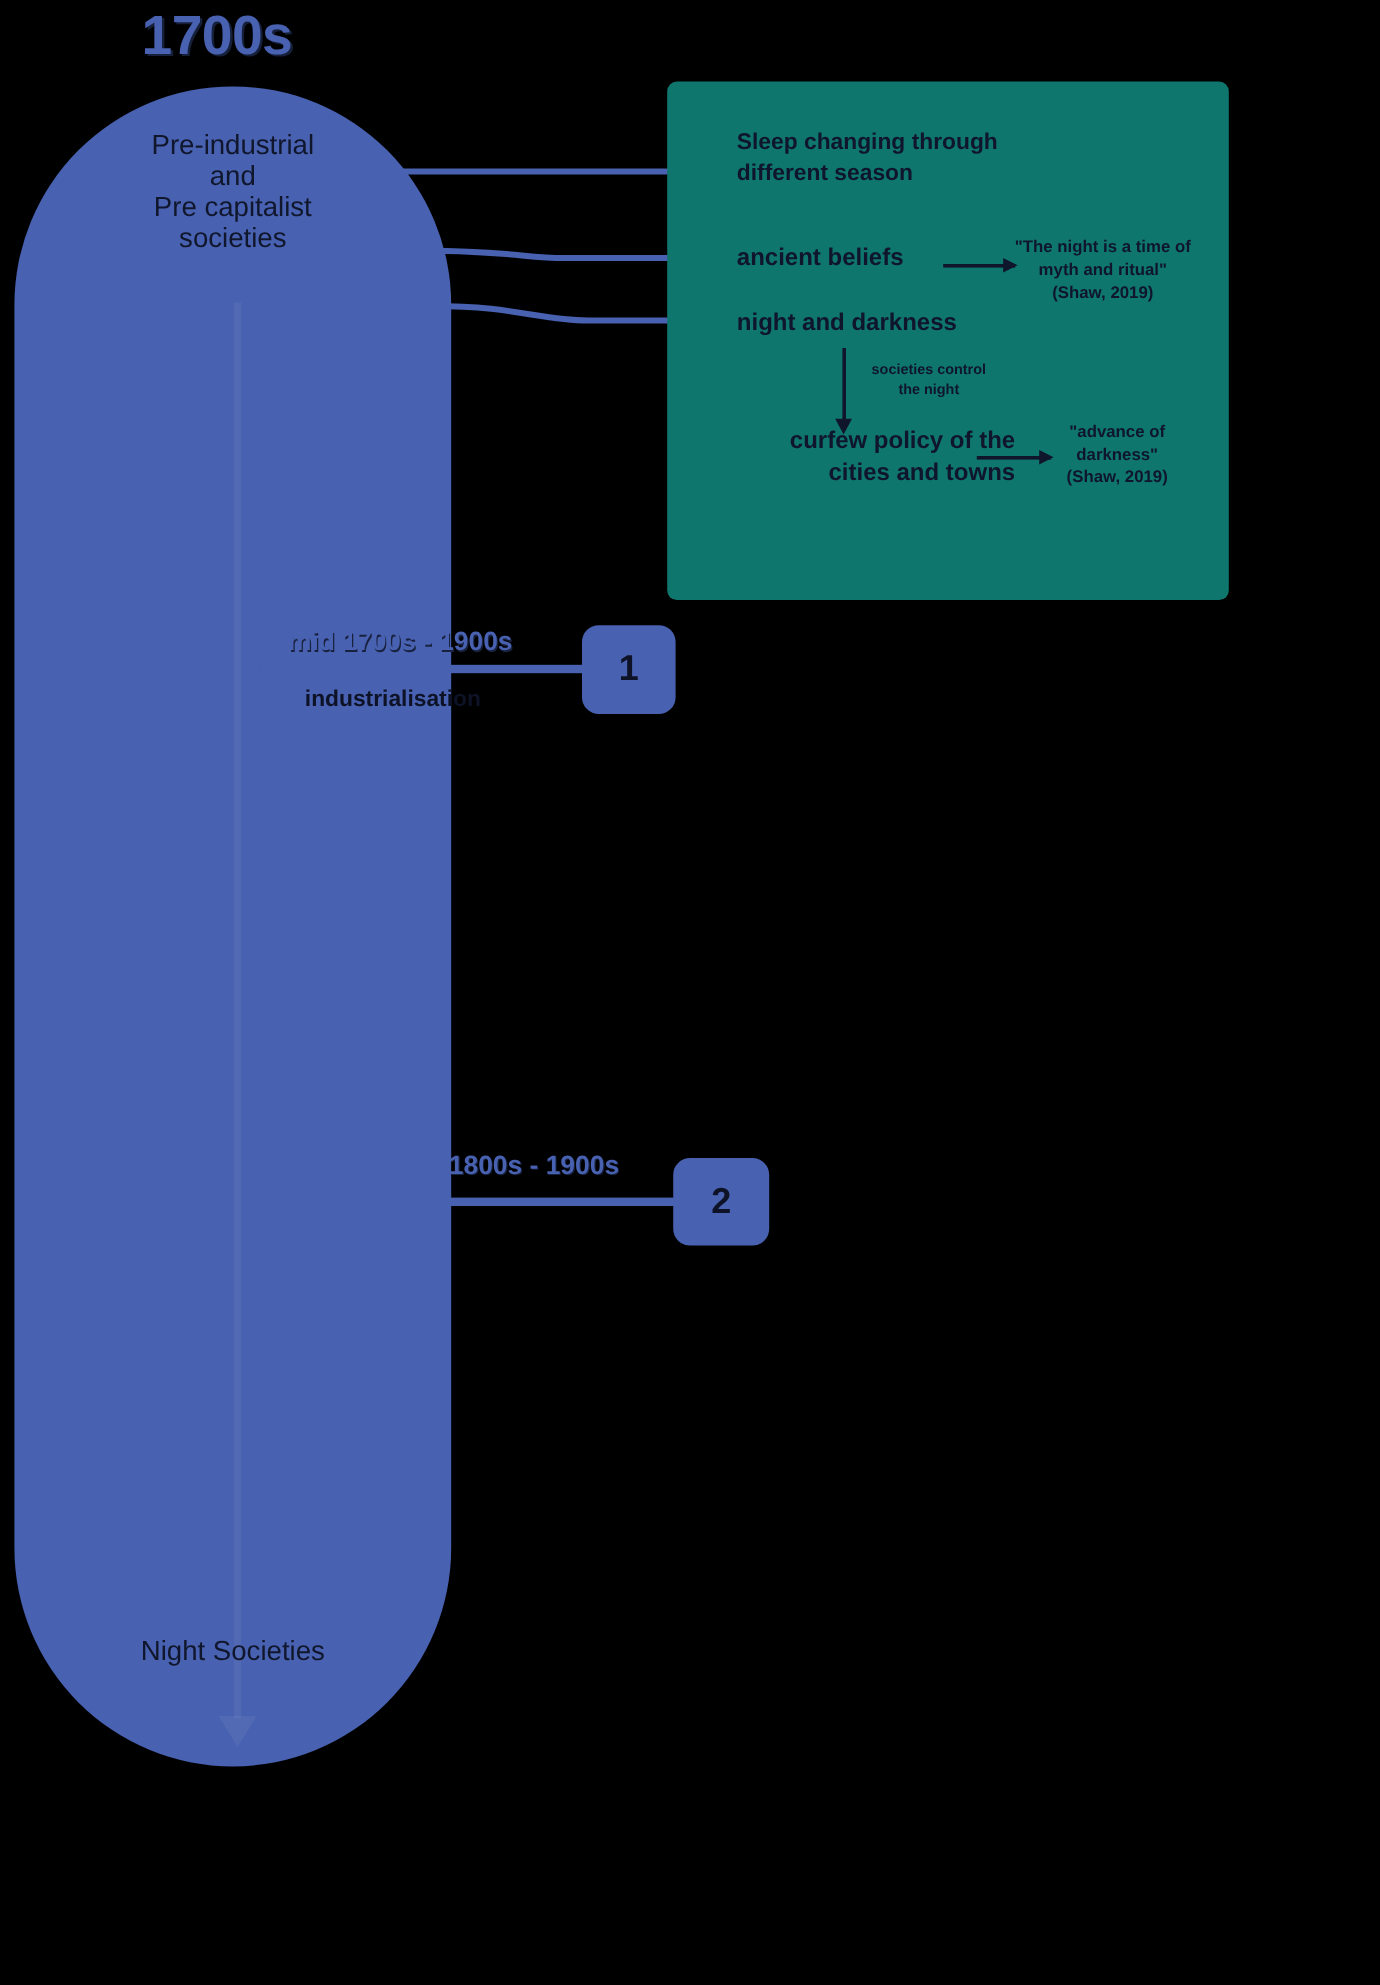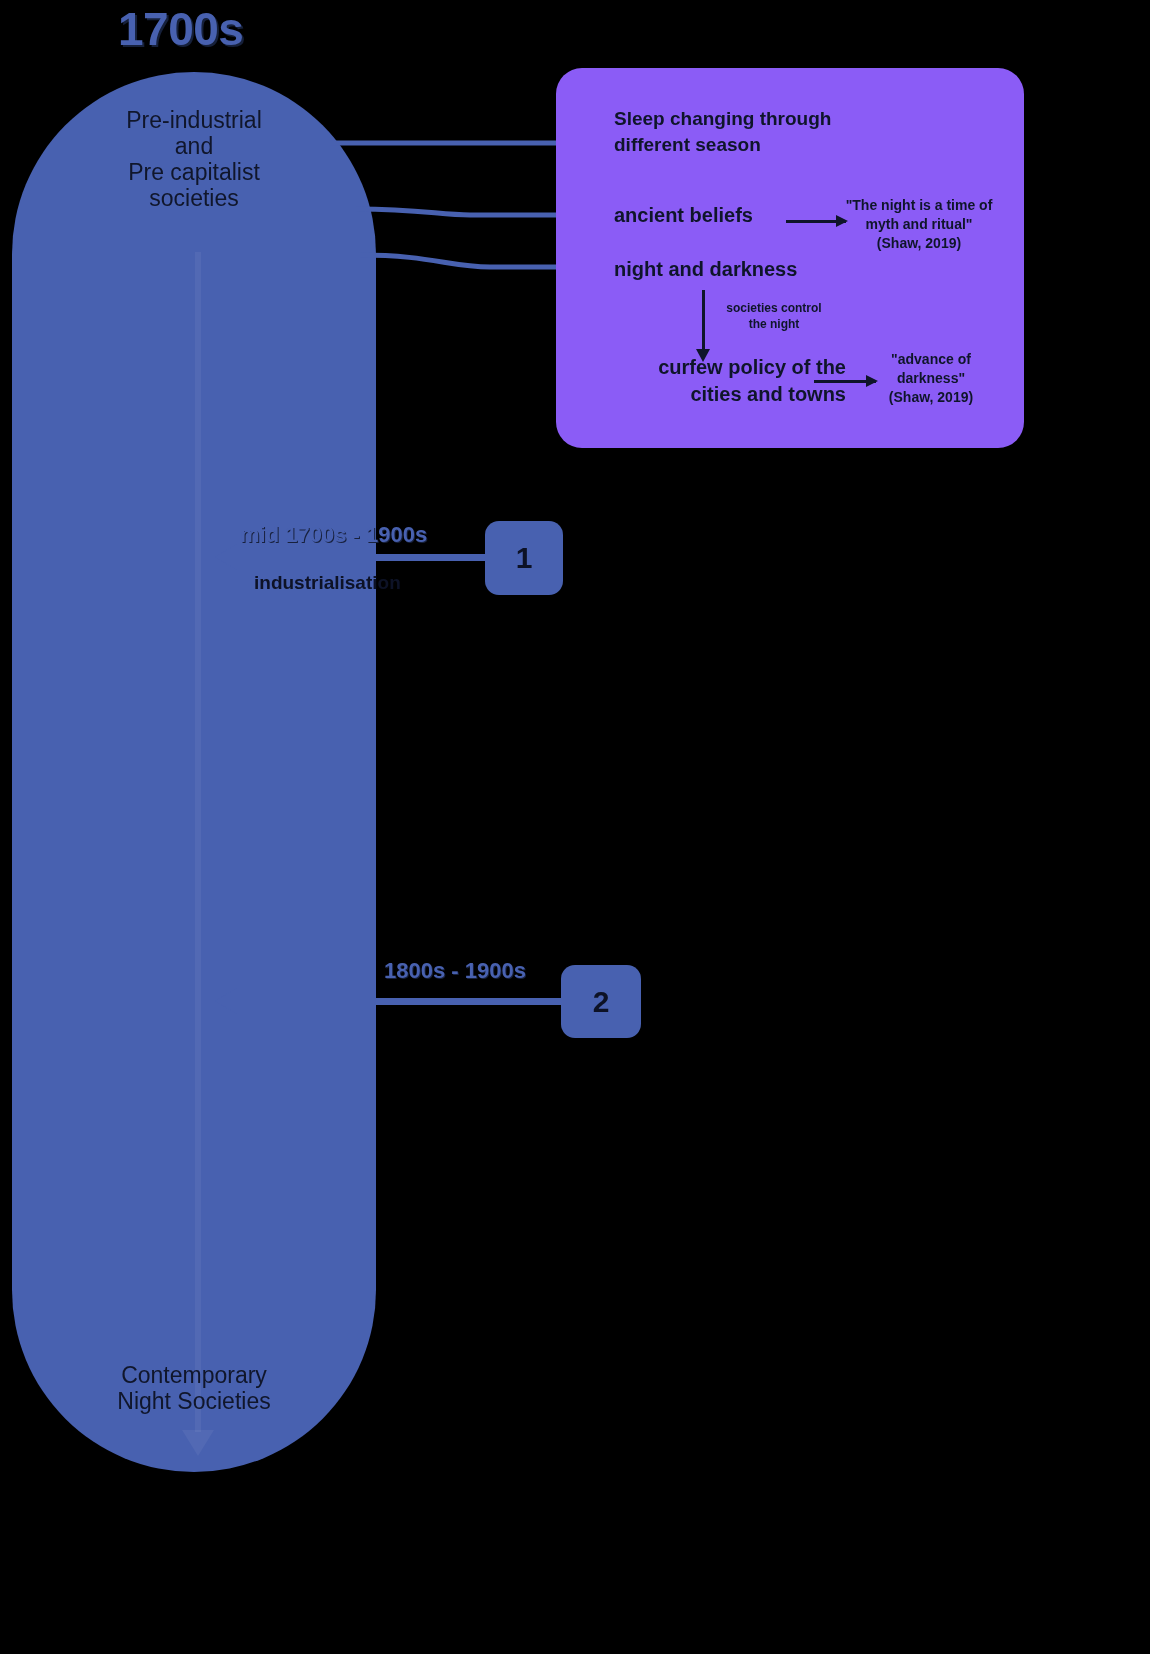--- a/index.html
+++ b/index.html
@@ -48,22 +48,22 @@
   .pill-arrow::after{
     content:"";position:absolute;left:-13px;bottom:-24px;
     border-left:16px solid transparent;
     border-right:16px solid transparent;
     border-top:26px solid rgba(255,255,255,.055);
   }
 
   
   .panel{
     position:absolute;left:556px;top:68px;
-    width:468px;height:380px;
-    background:#8b5cf6;border-radius:26px;
+    width:468px;height:432px;
+    background:#0f766e;border-radius:8px;
   }
   .panel-item{position:absolute;color:#0f152a;}
   .p-sleep{left:58px;top:38px;font-size:19px;font-weight:bold;line-height:26px;}
   .p-ancient{left:58px;top:136px;font-size:20px;font-weight:bold;}
   .p-night{left:58px;top:190px;font-size:20px;font-weight:bold;text-align:center;}
   .p-curfew{left:50px;top:286px;font-size:20px;font-weight:bold;line-height:27px;text-align:right;width:240px;}
   .p-authority{left:158px;top:232px;font-size:12px;font-weight:bold;line-height:16px;text-align:center;width:120px;}
   .quote{font-size:14px;font-weight:bold;line-height:19px;text-align:center;color:#0f152a;}
   .q1{position:absolute;left:268px;top:128px;width:190px;}
   .q2{position:absolute;left:300px;top:282px;width:150px;}
@@ -106,21 +106,21 @@
     border-top:13.5px solid transparent;
     border-bottom:13.5px solid transparent;
     border-right:22px solid #4861b0;
   }
 
   .rail-label{
     position:absolute;color:#4861b0;font-size:22px;font-weight:bold;
     text-shadow:1px 1px 0 #18213d;white-space:nowrap;
   }
   .rl-1{left:240px;top:522px;}
-  .rl-2{left:384px;top:958px;}
+  .rl-2{left:374px;top:958px;}
   .rail-sub{
     position:absolute;color:#0d1226;font-size:19px;font-weight:bold;white-space:nowrap;
   }
   .rs-1{left:254px;top:572px;}
 </style>
 </head>
 <body>
 
 <div class="stage">
 
@@ -130,21 +130,20 @@
     <div class="pill-arrow"></div>
 
     <div class="pill-label top">
       <div>Pre-industrial</div>
       <div>and</div>
       <div>Pre capitalist</div>
       <div>societies</div>
     </div>
 
     <div class="pill-label bottom">
-      <div>Contemporary</div>
       <div>Night Societies</div>
     </div>
   </div>
 
   <svg class="connectors" viewBox="0 0 1150 1654">
     <path d="M 330 143 L 585 143" stroke="#4861b0" stroke-width="5" fill="none"></path>
     <path d="M 356 209 C 420 209 440 215 470 215 L 585 215" stroke="#4861b0" stroke-width="5" fill="none"></path>
     <path d="M 360 255 C 430 255 450 267 490 267 L 585 267" stroke="#4861b0" stroke-width="5" fill="none"></path>
   </svg>
 

